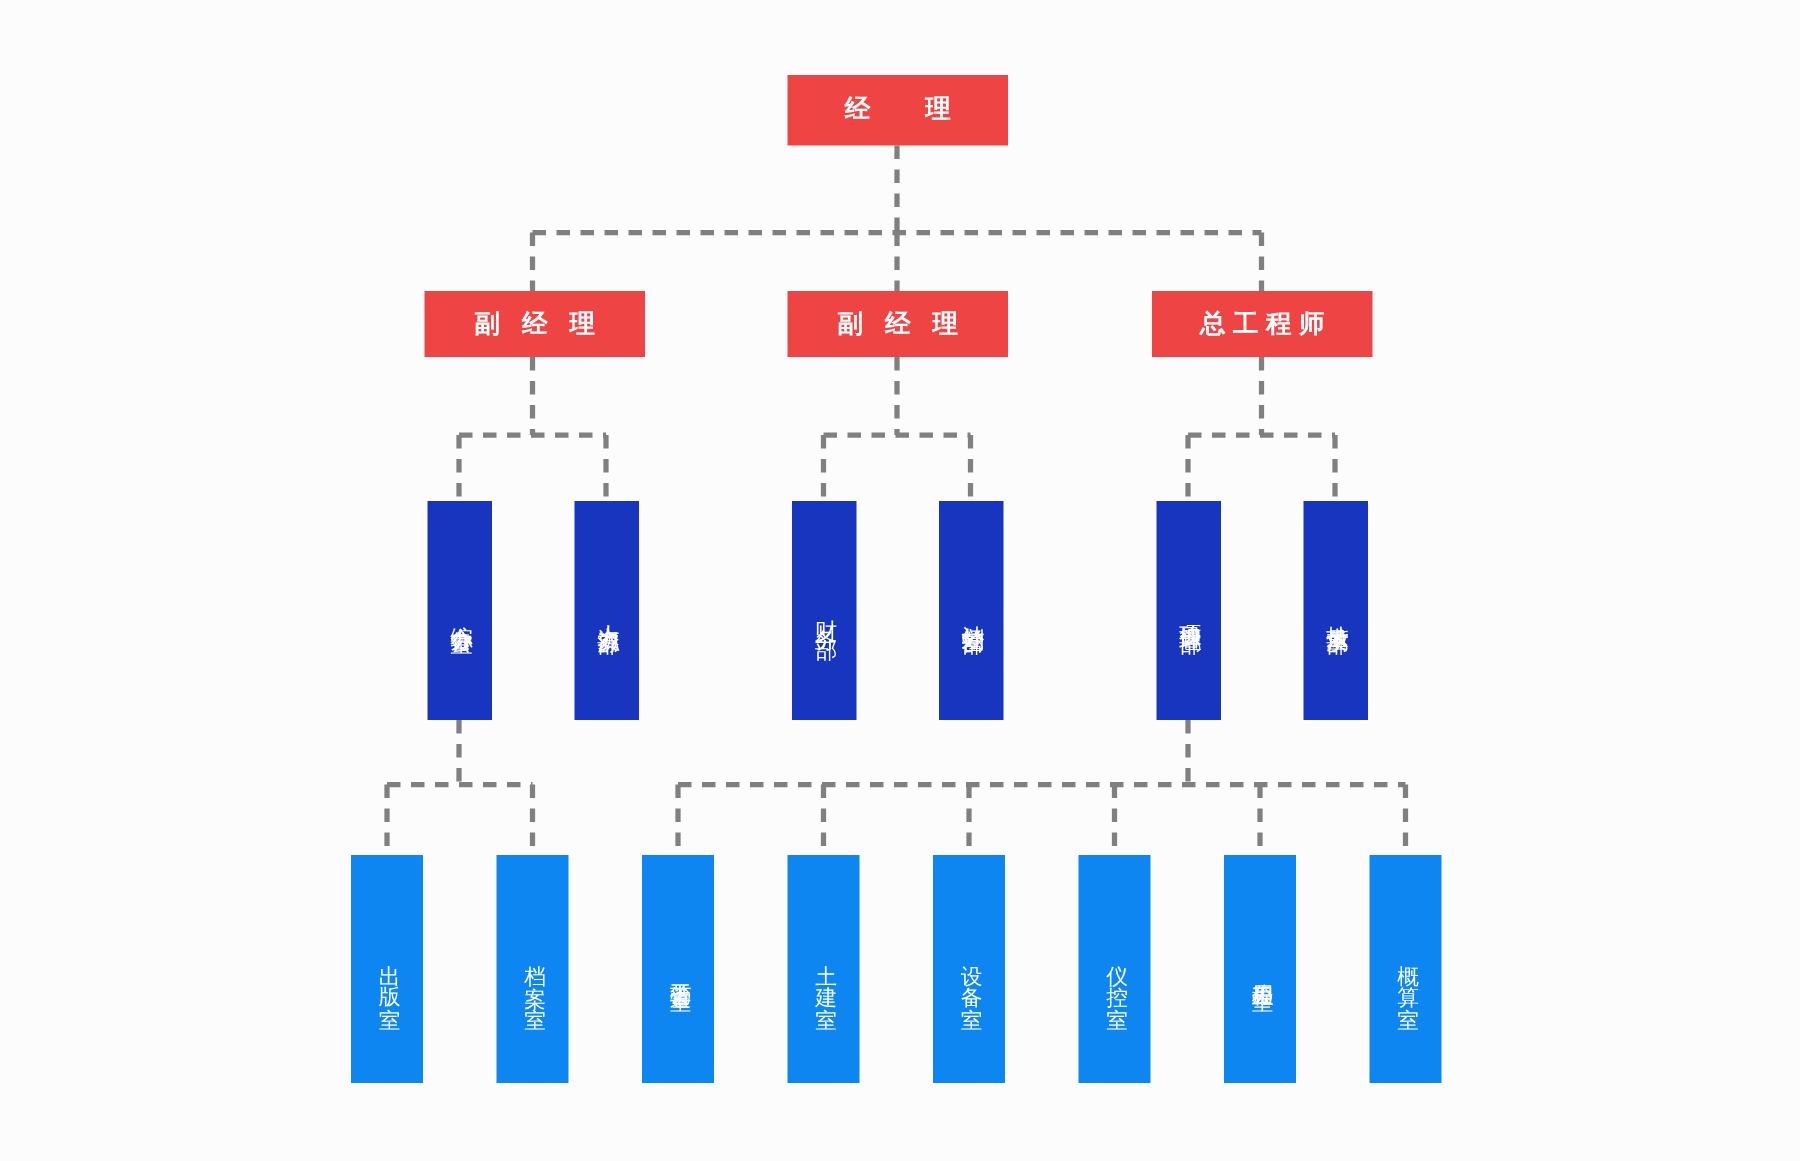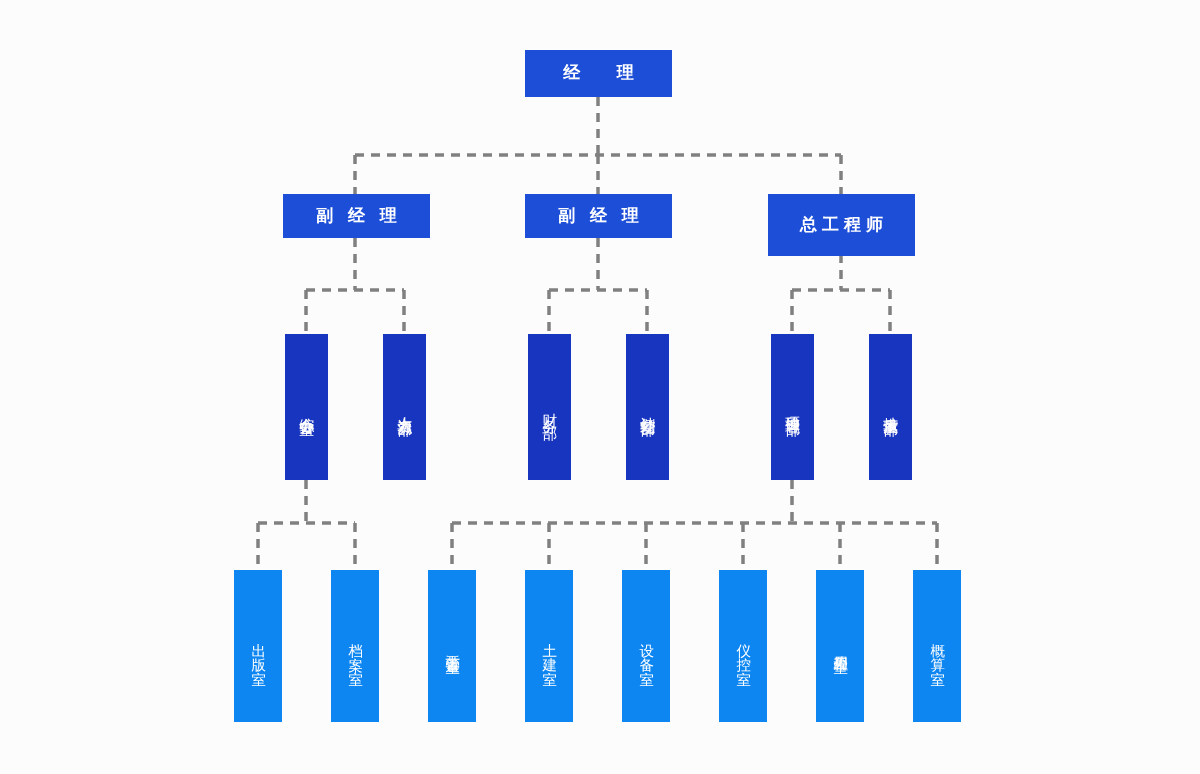--- a/index.html
+++ b/index.html
@@ -36,21 +36,21 @@
     box-sizing: border-box;
     display: flex;
     align-items: center;
     justify-content: center;
     color: #ffffff;
     text-align: center;
   }
 
   .node-level-1,
   .node-level-2 {
-    background: #1d4ed8;
+    background: #ef4444;
     text-align: right;
   }
   .node-level-3 {
     background: #1835bf;
   }
   .node-level-4 {
     background: #0d86f2;
   }
 
   
@@ -139,21 +139,21 @@
   <div class="node node-level-1 node-horizontal" style="left:525px; top:50px; width:147px; height:47px;">
     <span class="node-label">经 理</span>
   </div>
 
   <div class="node node-level-2 node-horizontal" style="left:283px; top:194px; width:147px; height:44px;">
     <span class="node-label">副 经 理</span>
   </div>
   <div class="node node-level-2 node-horizontal" style="left:525px; top:194px; width:147px; height:44px;">
     <span class="node-label">副 经 理</span>
   </div>
-  <div class="node node-level-2 node-horizontal" style="left:768px; top:194px; width:147px; height:62px;">
+  <div class="node node-level-2 node-horizontal" style="left:768px; top:194px; width:147px; height:44px;">
     <span class="node-label">总工程师</span>
   </div>
 
   <div class="node node-level-3 node-vertical" style="left:285px; top:334px; width:43px; height:146px;">
     <span class="node-label">综合办公室</span>
   </div>
   <div class="node node-level-3 node-vertical" style="left:383px; top:334px; width:43px; height:146px;">
     <span class="node-label">人力资源部</span>
   </div>
   <div class="node node-level-3 node-vertical semi-sparse" style="left:528px; top:334px; width:43px; height:146px;">

